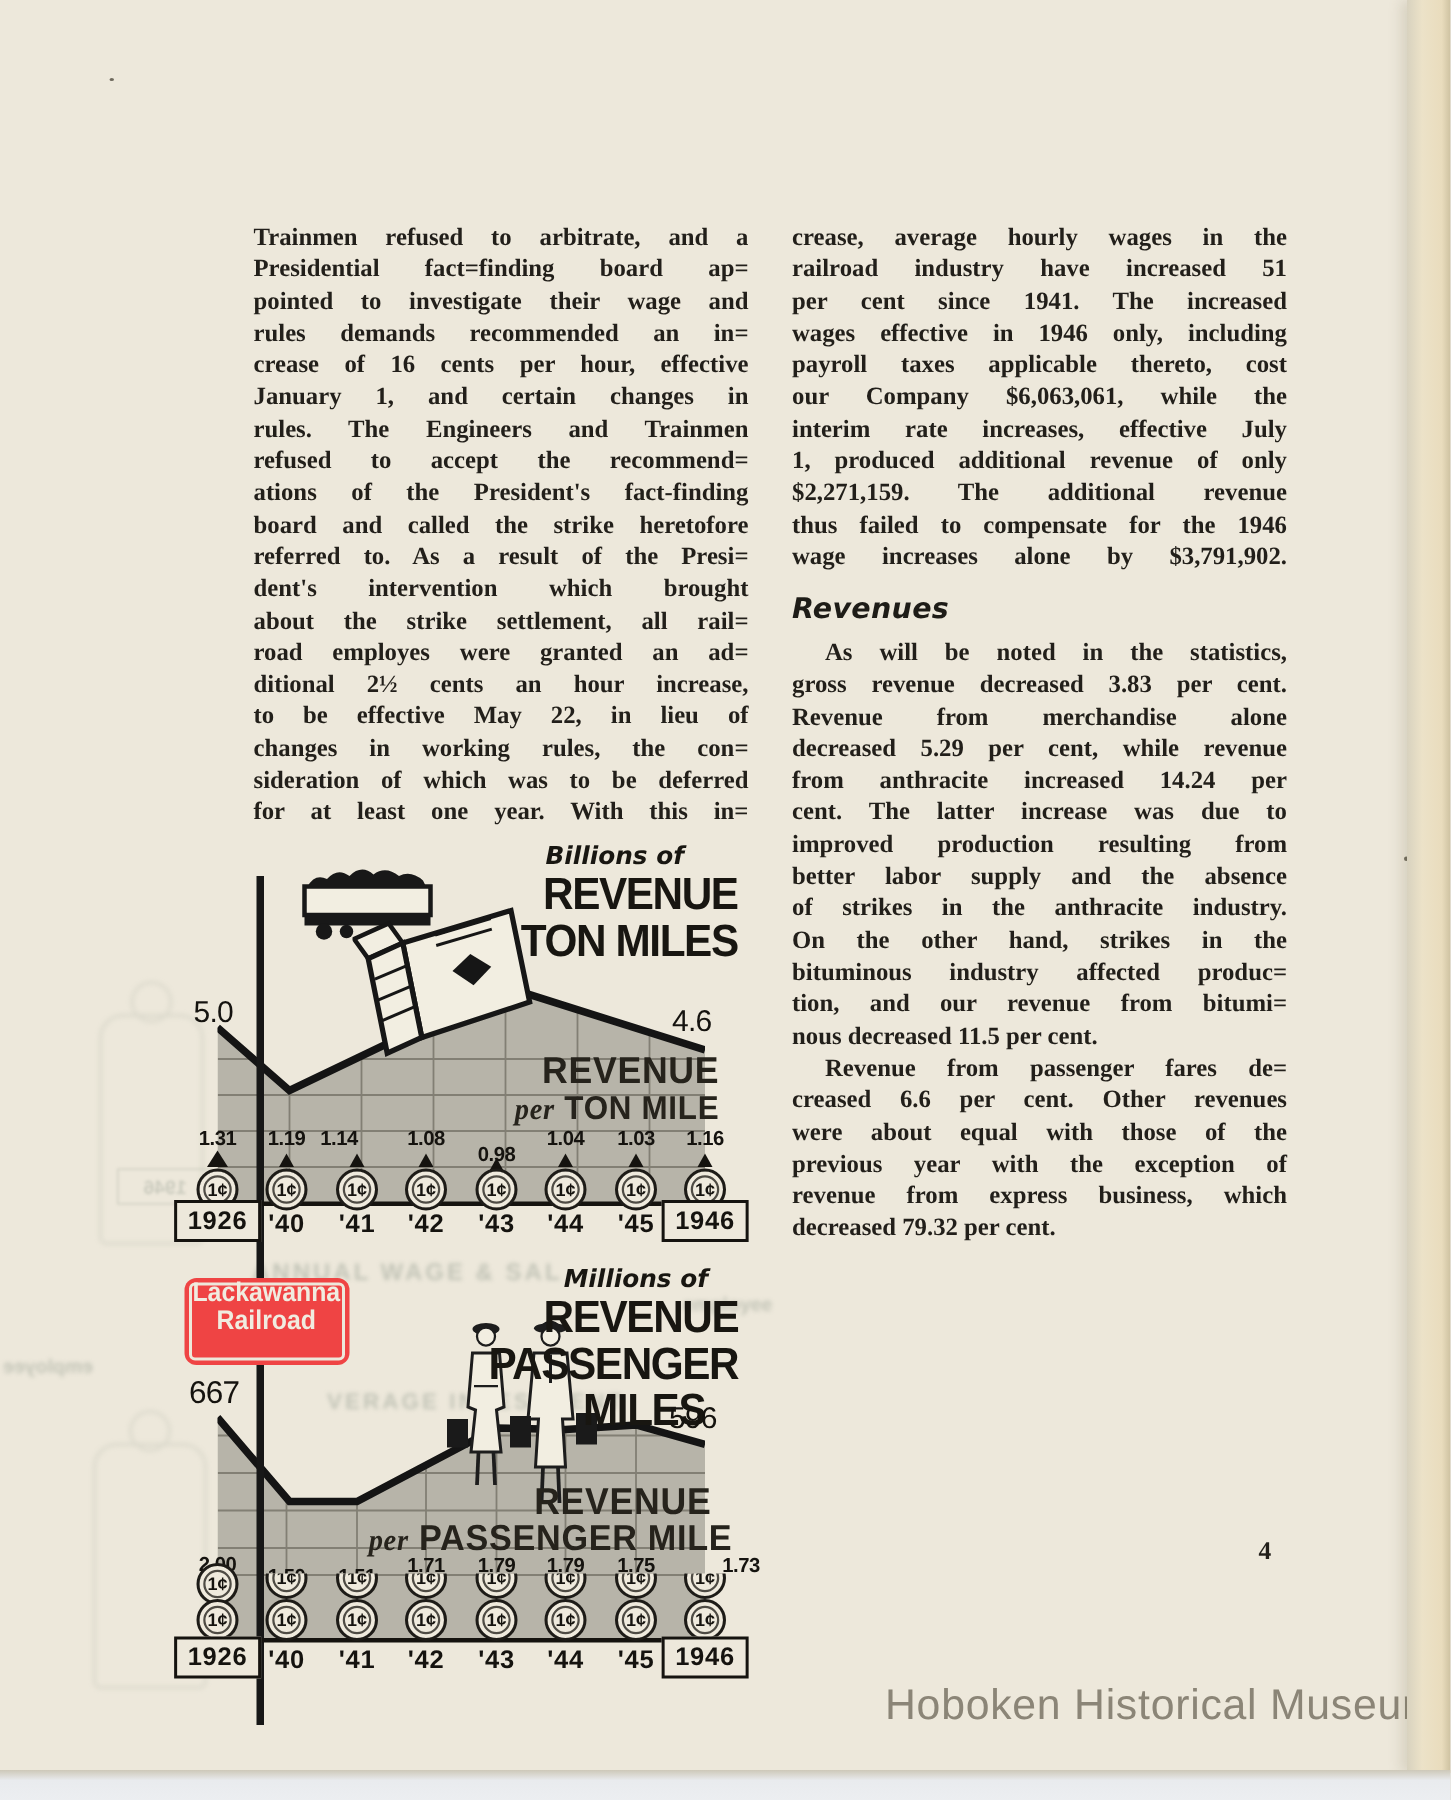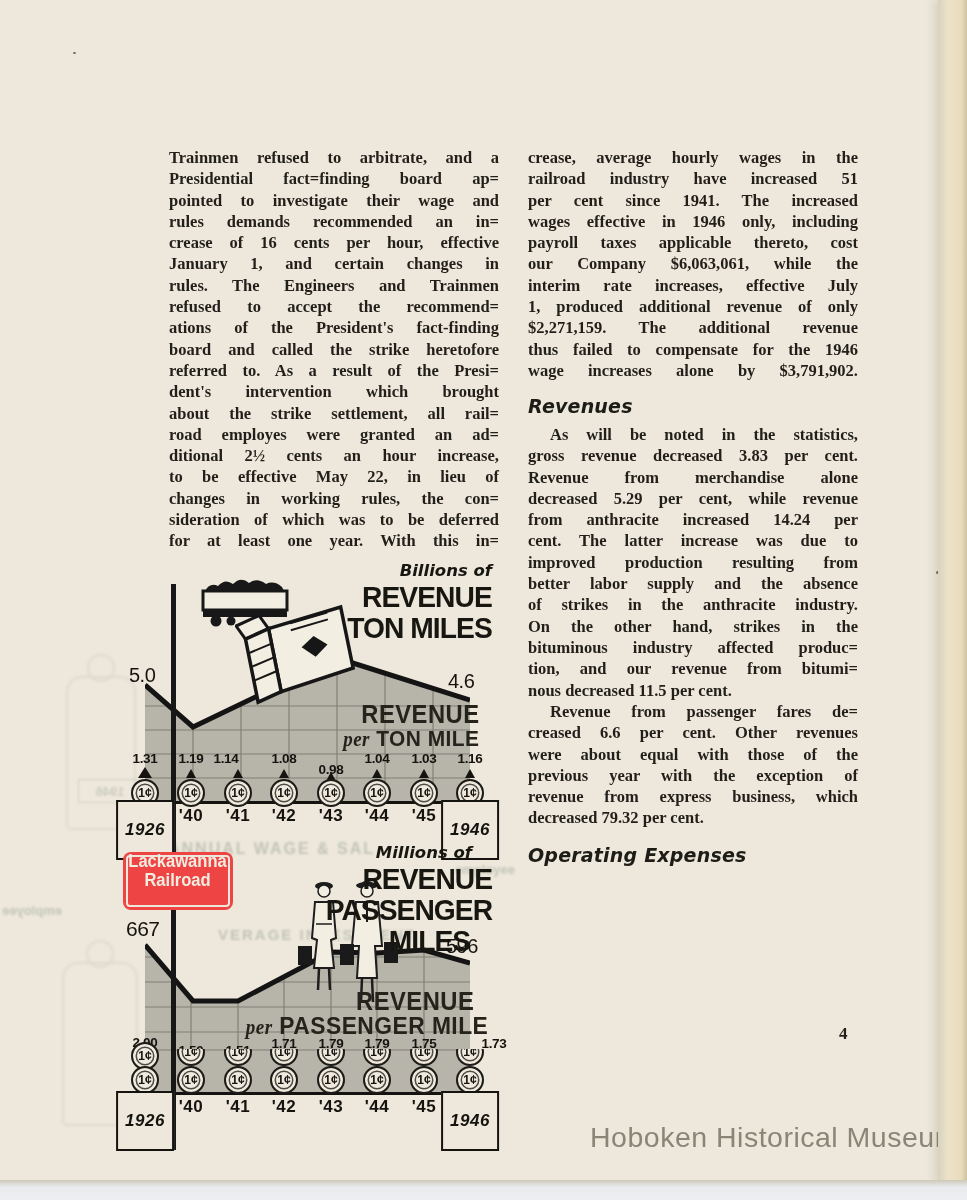--- a/index.html
+++ b/index.html
@@ -44,21 +44,21 @@
   .spike.big{border-left-width:7px;border-right-width:7px;border-bottom-width:11px;}
   .coin{position:absolute;transform:translateX(-50%);width:24px;height:24px;border-radius:50%;
       background:#efeadd;border:2px solid #1d1b17;z-index:5;display:flex;align-items:center;justify-content:center;
       box-shadow:inset 0 0 0 2.5px #efeadd, inset 0 0 0 4px #4e4b44;}
   .coin i{font-style:normal;font-family:"Liberation Sans",sans-serif;font-weight:700;font-size:12px;color:#15130f;}
   .coin-clip{position:absolute;transform:translateX(-50%);width:30px;height:17px;overflow:hidden;z-index:5;}
   .coin-clip .coin{position:absolute;left:50%;top:-11px;}
   .axisline{position:absolute;left:122px;width:372px;height:3px;background:#15130f;z-index:4;}
   .yr{position:absolute;transform:translateX(-50%);font-family:"Liberation Sans",sans-serif;
       font-weight:700;font-size:17px;color:#15130f;z-index:5;letter-spacing:.5px;}
-  .yr-box{border:2.5px solid #15130f;padding:18px 7px;background:#ede8db;font-style:italic;}
+  .yr-box{border:2.5px solid #15130f;padding:2px 7px;background:#ede8db;}
   .sign{position:absolute;left:123px;top:852px;width:110px;height:58px;background:#ef4444;
       border-radius:8px;z-index:6;display:flex;align-items:flex-start;justify-content:center;}
   .sign .inner{position:absolute;inset:3px;border:2px solid #ede8db;border-radius:4px;}
   .sign .txt{position:relative;color:#f0ece0;font-family:"Liberation Sans",sans-serif;font-weight:700;
       font-size:18px;line-height:19px;text-align:center;transform:scaleX(.92);}
   .illus{position:absolute;z-index:4;}
   
   .ghost-fig{position:absolute;border:2.5px solid #aab0a2;border-radius:16px 16px 5px 5px;
       opacity:.26;filter:blur(1.6px);z-index:1;}
   .ghost-fig::before{content:"";position:absolute;top:-24px;left:50%;transform:translateX(-50%);
@@ -129,27 +129,26 @@
 On the other hand, strikes in the
 bituminous industry affected produc=
 tion, and our revenue from bitumi=</div>
   <div class="col last-line" style="left:528px;top:680px;text-align-last:left;">nous decreased 11.5 per cent.</div>
   <div class="col indent" style="left:528px;top:701px;">Revenue from passenger fares de=
 creased 6.6 per cent. Other revenues
 were about equal with those of the
 previous year with the exception of
 revenue from express business, which</div>
   <div class="col last-line" style="left:528px;top:807px;text-align-last:left;">decreased 79.32 per cent.</div>
-  <div class="subhead" style="left:528px;top:844px;">Operating Expenses</div>
   <div class="pagenum">4</div>
 
   <div class="pole"></div>
 
   <div class="chart-title" style="right:475px;top:561px;">
-    <div class="units" style="">Billions of</div>
+    <div class="units" style="margin-right:36px;">Billions of</div>
     <div class="big">REVENUE</div>
     <div class="big">TON MILES</div>
   </div>
 
   <svg class="illus" style="left:197px;top:574px;" width="96" height="54" viewBox="0 0 96 54">
     <path d="M8,17 Q13,8 21,12 Q28,4 36,10 Q44,2 52,9 Q60,3 69,10 Q77,6 85,13 L87,17 Z" fill="#181818"></path>
     <rect x="6" y="17" width="84" height="19" fill="#f2eee1" stroke="#181818" stroke-width="3"></rect>
     <rect x="6" y="36" width="84" height="7" fill="#181818"></rect>
     <circle cx="19" cy="47" r="5.5" fill="#181818"></circle>
     <circle cx="34" cy="47" r="4.5" fill="#181818"></circle>

